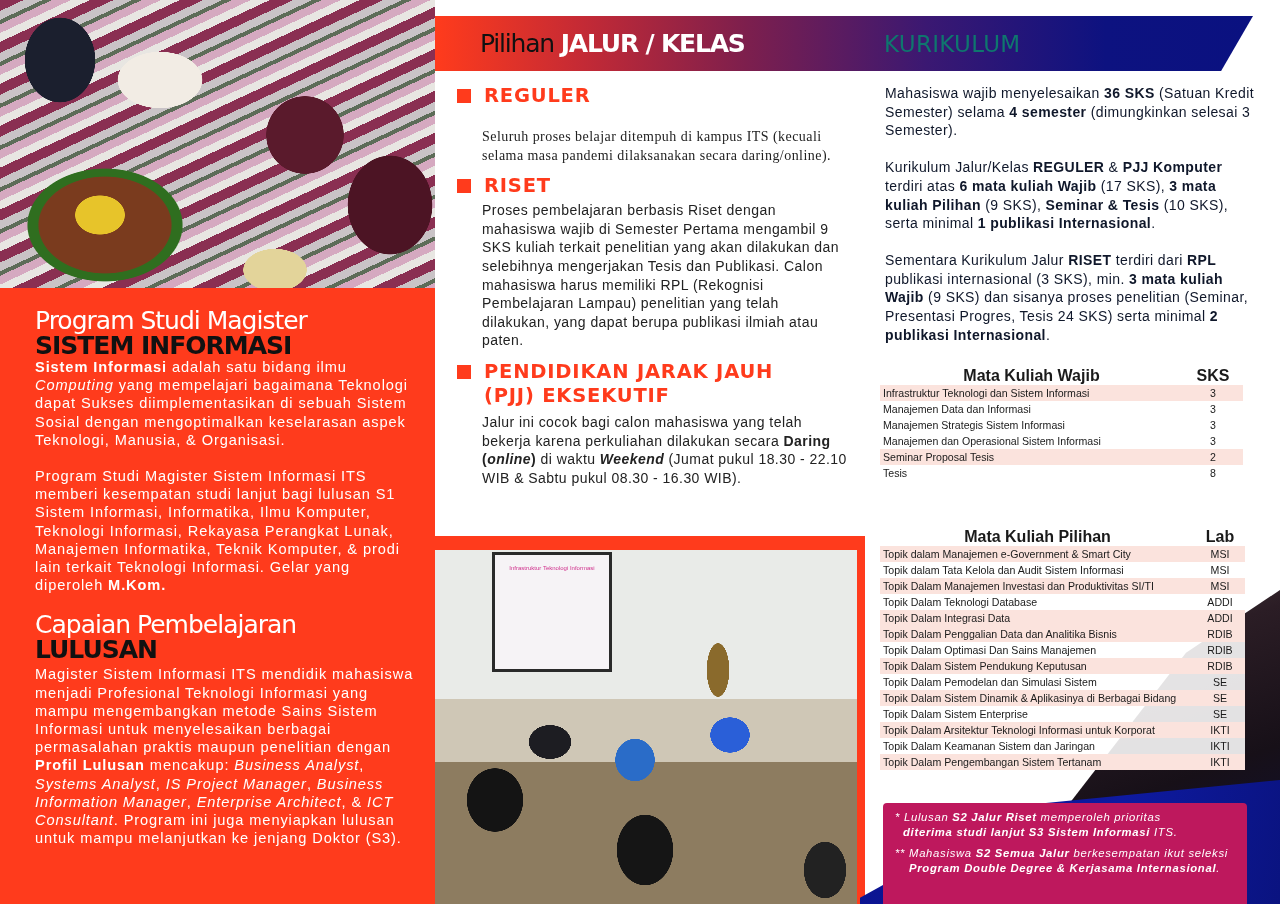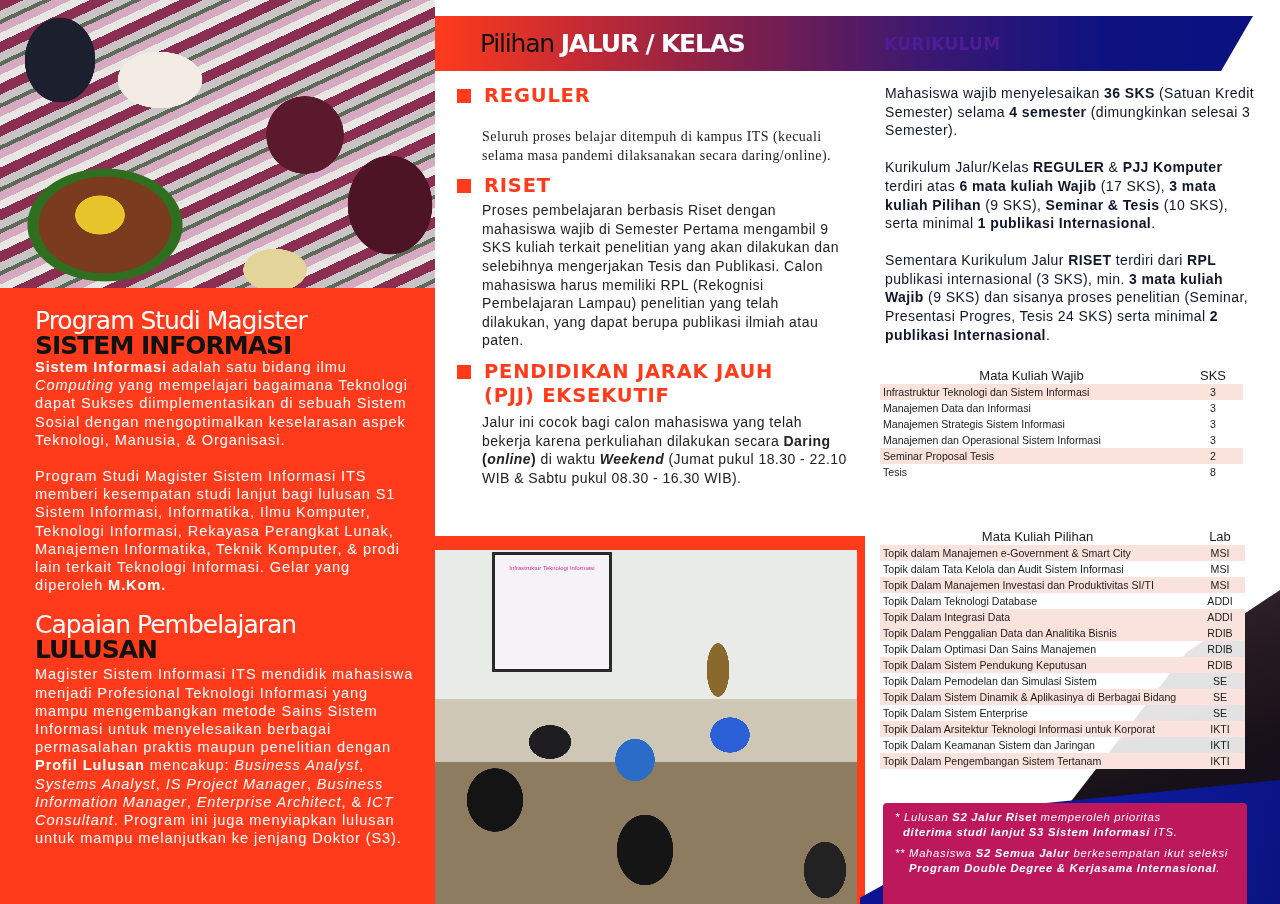--- a/index.html
+++ b/index.html
@@ -34,21 +34,21 @@
   .sec2 { margin-top: 17px; }
 
   
   .header-band {
     position: absolute; left: 435px; top: 16px; width: 818px; height: 55px;
     background: linear-gradient(90deg, #ff3b1c 0%, #c42a35 18%, #7d1f4d 38%, #3b1872 60%, #0d1280 82%, #0a1180 100%);
     clip-path: polygon(0 0, 100% 0, 96.1% 100%, 0 100%);
   }
   .hdr-pilihan { position:absolute; left:480px; top:28px; font-family:"DejaVu Sans", sans-serif; font-size:25px; letter-spacing:-1.2px; color:#111; line-height:32px; }
   .hdr-pilihan span { color:#fff; font-weight:bold; }
-  .hdr-kurikulum { position:absolute; left:884px; top:28px; font-family:"DejaVu Sans", sans-serif; font-size:17px; font-weight:bold; letter-spacing:0.3px; color:#4c1d95; line-height:32px; }
+  .hdr-kurikulum { position:absolute; left:884px; top:28px; font-family:"DejaVu Sans", sans-serif; font-size:23px; font-weight:normal; letter-spacing:0.3px; color:#0f766e; line-height:32px; }
 
   
   .mid { position:absolute; left:457px; top:84px; width:390px; }
   .track-title { display:flex; align-items:flex-start; color:#ff3b1c; font-family:"DejaVu Sans", sans-serif; font-weight:bold; font-size:19.5px; letter-spacing:0.8px; line-height:24px; }
   .track-title .sq { width:14px; height:14px; background:#ff3b1c; margin:5px 13px 0 0; flex:0 0 auto; }
   .track-body { margin-left:25px; font-size:14px; line-height:18.6px; letter-spacing:0.45px; color:#222; }
   .track-body b { font-weight:bold; }
   .track-body i { font-style:italic; }
   .t1 { margin-top:0; }
   .tb1 { margin-top:20px;font-family:Liberation Serif, serif; }
@@ -85,21 +85,21 @@
     position:absolute; left:860px; top:780px; width:420px; height:124px;
     background: linear-gradient(100deg, #0b1390 0%, #0e1aa0 60%, #0a1380 100%);
     clip-path: polygon(0 100%, 0 95%, 40% 20%, 100% 0, 100% 100%);
   }
 
   .right-text { position:absolute; left:885px; top:84px; width:372px; font-size:14px; line-height:18.7px; letter-spacing:0.4px; color:#0f172a; }
   .right-text b { font-weight:bold; }
   .right-text .para + .para { margin-top:18px; }
 
   table.mk { position:absolute; left:880px; border-collapse:collapse; font-size:10.6px; color:#1a1a1a; }
-  table.mk th { font-size:13px; font-weight:normal; height:17px; padding:0; }
+  table.mk th { font-size:16px; font-weight:bold; height:17px; padding:0; }
   table.mk td { height:16px; padding:0 0 0 3px; white-space:nowrap; }
   table.mk td.v { text-align:center; width:60px; padding:0; }
   table.mk tr.alt td { background:#fbe3dd; }
   table.mk tr.wh td { background:rgba(255,255,255,0.88); }
   #wajib { top:367px; width:363px; }
   #pilihan { top:528px; width:365px; }
   #pilihan td.v { width:50px; }
 
   .note-box {
     position:absolute; left:883px; top:803px; width:364px; height:104px; background:#be185d; border-radius:4px;

